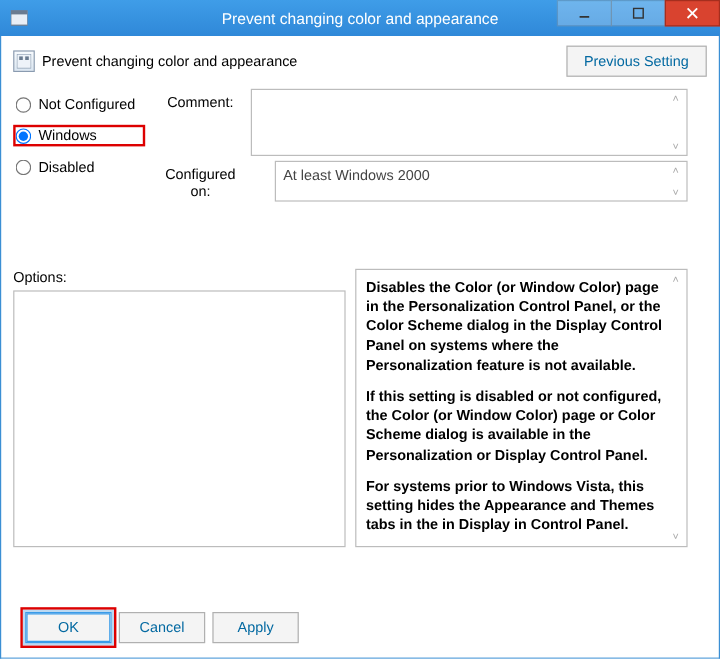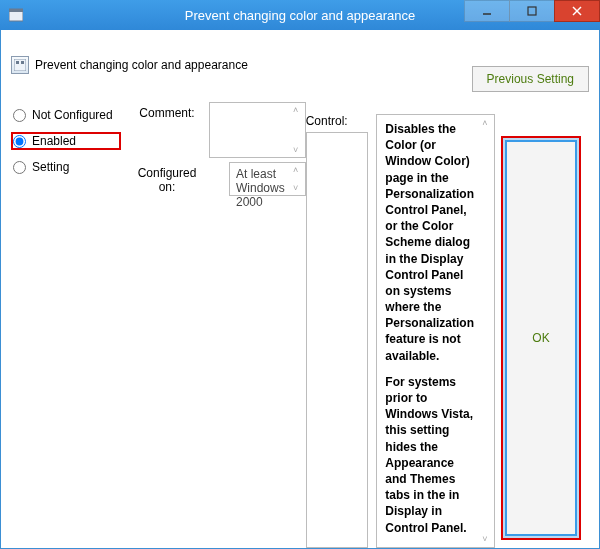--- a/index.html
+++ b/index.html
@@ -80,30 +80,30 @@
     display: flex; align-items: center; justify-content: center;
     font-size: 10px; color: #5a6b80;
   }
   .settingname { flex: none; }
   .topbtns { margin-left: auto; display: flex; gap: 4px; }
   .btn {
     background: #f4f4f4;
     border: 1px solid #b0b0b0;
     padding: 5px 14px;
     font: inherit;
-    color: #4d7c0f;
-    margin-top: 28px;
+    color: #0369a1;
   }
 
   .mainarea {
-    padding: 6px 10px 0 10px;
-    display: flex;
-    flex-direction: row;
+    padding: 6px 26px 0 10px;
+    display: flex;
+    flex-direction: column;
     flex: 1 1 auto;
     min-height: 0;
+    gap: 44px;
   }
 
   .row1 {
     display: flex;
     align-items: flex-start;
     gap: 8px;
   }
   .radiocol {
     width: 110px;
     padding-top: 4px;
@@ -240,25 +240,25 @@
 
   <div class="mainarea">
     <div class="row1">
       <div class="radiocol">
         <label class="radiowrap">
           <input type="radio" name="st" style="">
           <span>Not Configured</span>
         </label>
         <label class="radiowrap highlight">
           <input type="radio" name="st" checked="" style="">
-          <span>Enabled</span>
+          <span>Windows</span>
         </label>
         <label class="radiowrap">
           <input type="radio" name="st" style="">
-          <span>Setting</span>
+          <span>Disabled</span>
         </label>
       </div>
       <div class="kvcol">
         <div class="klabel">Comment:</div>
         <div class="textbox comment">
           <span></span>
           <div class="scrollhint">
               <span>˄</span>
               <span>˅</span>
             </div>
@@ -269,33 +269,36 @@
           <div class="scrollhint">
               <span>˄</span>
               <span>˅</span>
             </div>
         </div>
       </div>
     </div>
 
     <div class="midrow">
       <div class="col">
-        <div class="colhead">Control:</div>
+        <div class="colhead">Options:</div>
         <div class="panel"></div>
       </div>
       <div class="col">
         <div class="panel">
           <p>Disables the Color (or Window Color) page in the Personalization Control Panel, or the Color Scheme dialog in the Display Control Panel on systems where the Personalization feature is not available.</p>
+          <p>If this setting is disabled or not configured, the Color (or Window Color) page or Color Scheme dialog is available in the Personalization or Display Control Panel.</p>
           <p>For systems prior to Windows Vista, this setting hides the Appearance and Themes tabs in the in Display in Control Panel.</p>
           <div class="scrollhint">
               <span>˄</span>
               <span>˅</span>
             </div>
         </div>
       </div>
     </div>
 
     <div class="btnrow">
       <button class="btn focus primary-outline" style="min-width:72px">OK</button>
+      <button class="btn" style="min-width:72px">Cancel</button>
+      <button class="btn" style="min-width:72px">Apply</button>
     </div>
   </div>
 
 </div>
 
 </body></html>

